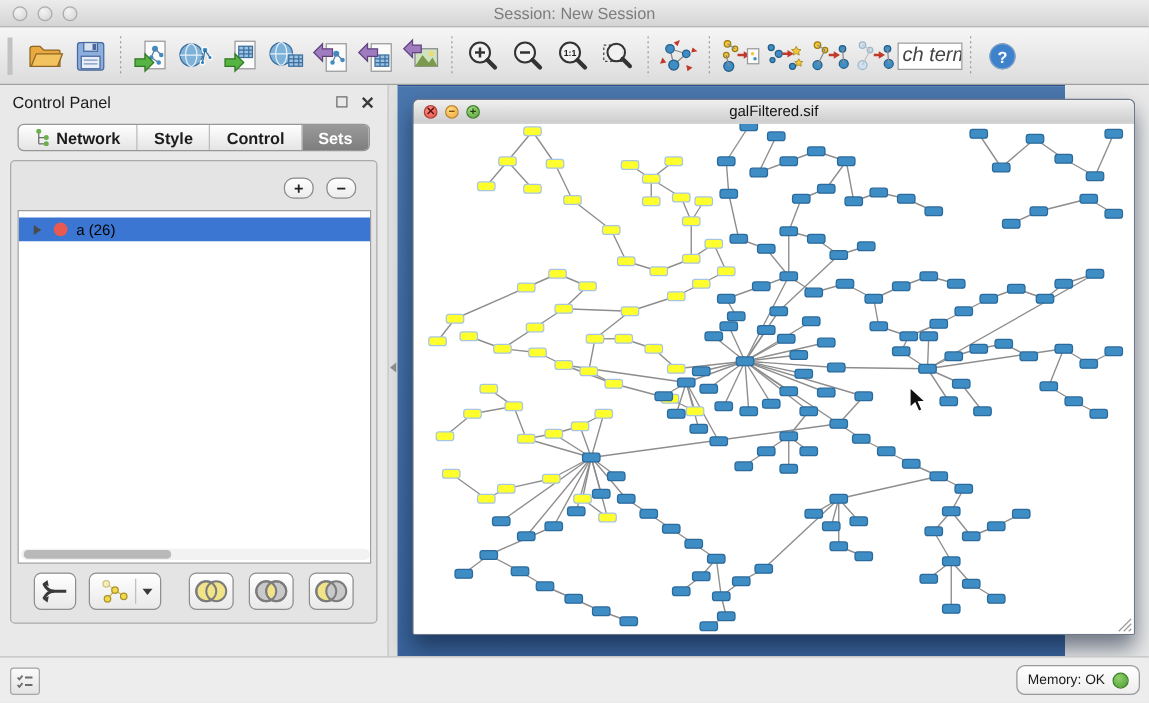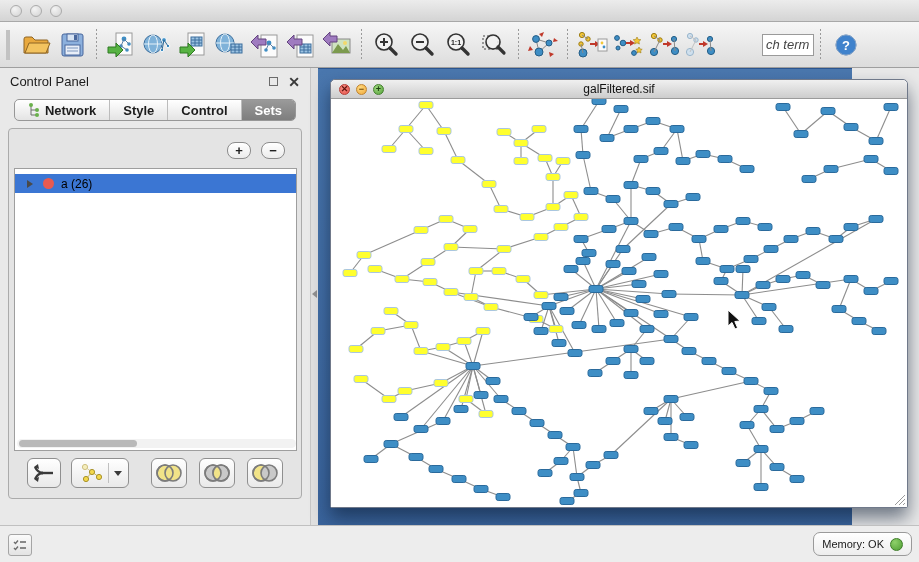--- a/index.html
+++ b/index.html
@@ -17,22 +17,22 @@
   .toolbar { position:absolute; left:0; top:22px; width:919px; height:46px;
     background:linear-gradient(#f6f6f6,#dcdcdc); border-bottom:1px solid #9f9f9f;
     display:flex; align-items:center; padding:0 6px; }
   .tb-grip { width:4px; height:30px; border-left:2px solid #c2c2c2; border-right:2px solid #c2c2c2; margin-right:8px; }
   .tb-btn { width:34px; height:34px; border:none; background:transparent; border-radius:4px;
     display:flex; align-items:center; justify-content:center; margin:0 1px; padding:0; }
   .tb-sep { width:1px; height:32px; margin:0 6px;
     background-image:linear-gradient(#9a9a9a 40%, transparent 40%);
     background-size:1px 4px; }
   .tb-search { width:52px; height:22px; border:1px solid #9a9a9a; background:#fff;
-    font-style:italic; color:#444; font-size:13px; display:flex; align-items:center;
-    padding-left:3px; overflow:hidden; white-space:nowrap;margin-left:44px; }
+    font-style:italic; color:#444; font-size:16px; display:flex; align-items:center;
+    padding-left:3px; overflow:hidden; white-space:nowrap; }
 
   .main { position:absolute; left:0; top:68px; width:852px; height:457px; display:flex; }
   .control-panel { width:310px; height:457px; background:#e9e9e9; position:relative; }
   .cp-header { height:27px; display:flex; align-items:center; padding:0 10px; }
   .cp-title { font-size:13px; color:#1c1c1c; flex:1; }
   .cp-float { width:9px; height:9px; border:1.5px solid #6b6b6b; margin-right:10px; }
   .cp-close { font-size:14px; font-weight:bold; color:#3a3a3a; line-height:1; }
   .tabbar { display:flex; justify-content:center; margin-top:4px; }
   .seg { display:flex; border:1px solid #979797; border-radius:5px; overflow:hidden; height:22px;
     background:linear-gradient(#ffffff,#e4e4e4); }
@@ -96,20 +96,21 @@
 </style>
 </head>
 <body>
 
 <div class="titlebar">
   <div class="tl-dots">
     <div class="tl-dot"></div>
     <div class="tl-dot"></div>
     <div class="tl-dot"></div>
   </div>
+  <div class="win-title">Session: New Session</div>
 </div>
 
 <div class="toolbar">
   <div class="tb-grip"></div>
 
   <button class="tb-btn" title="">
     <svg width="30" height="30" viewBox="0 0 30 30">
       <path d="M3 23 L3 9 Q3 7 5 7 L11 7 L14 10 L26 10 Q27 10 27 11 L27 23 Z" fill="#e9a93e" stroke="#8e6524"></path>
       <path d="M4 23 L8 13 L29 13 L25 23 Z" fill="#f3c35f" stroke="#8e6524"></path>
     </svg>

